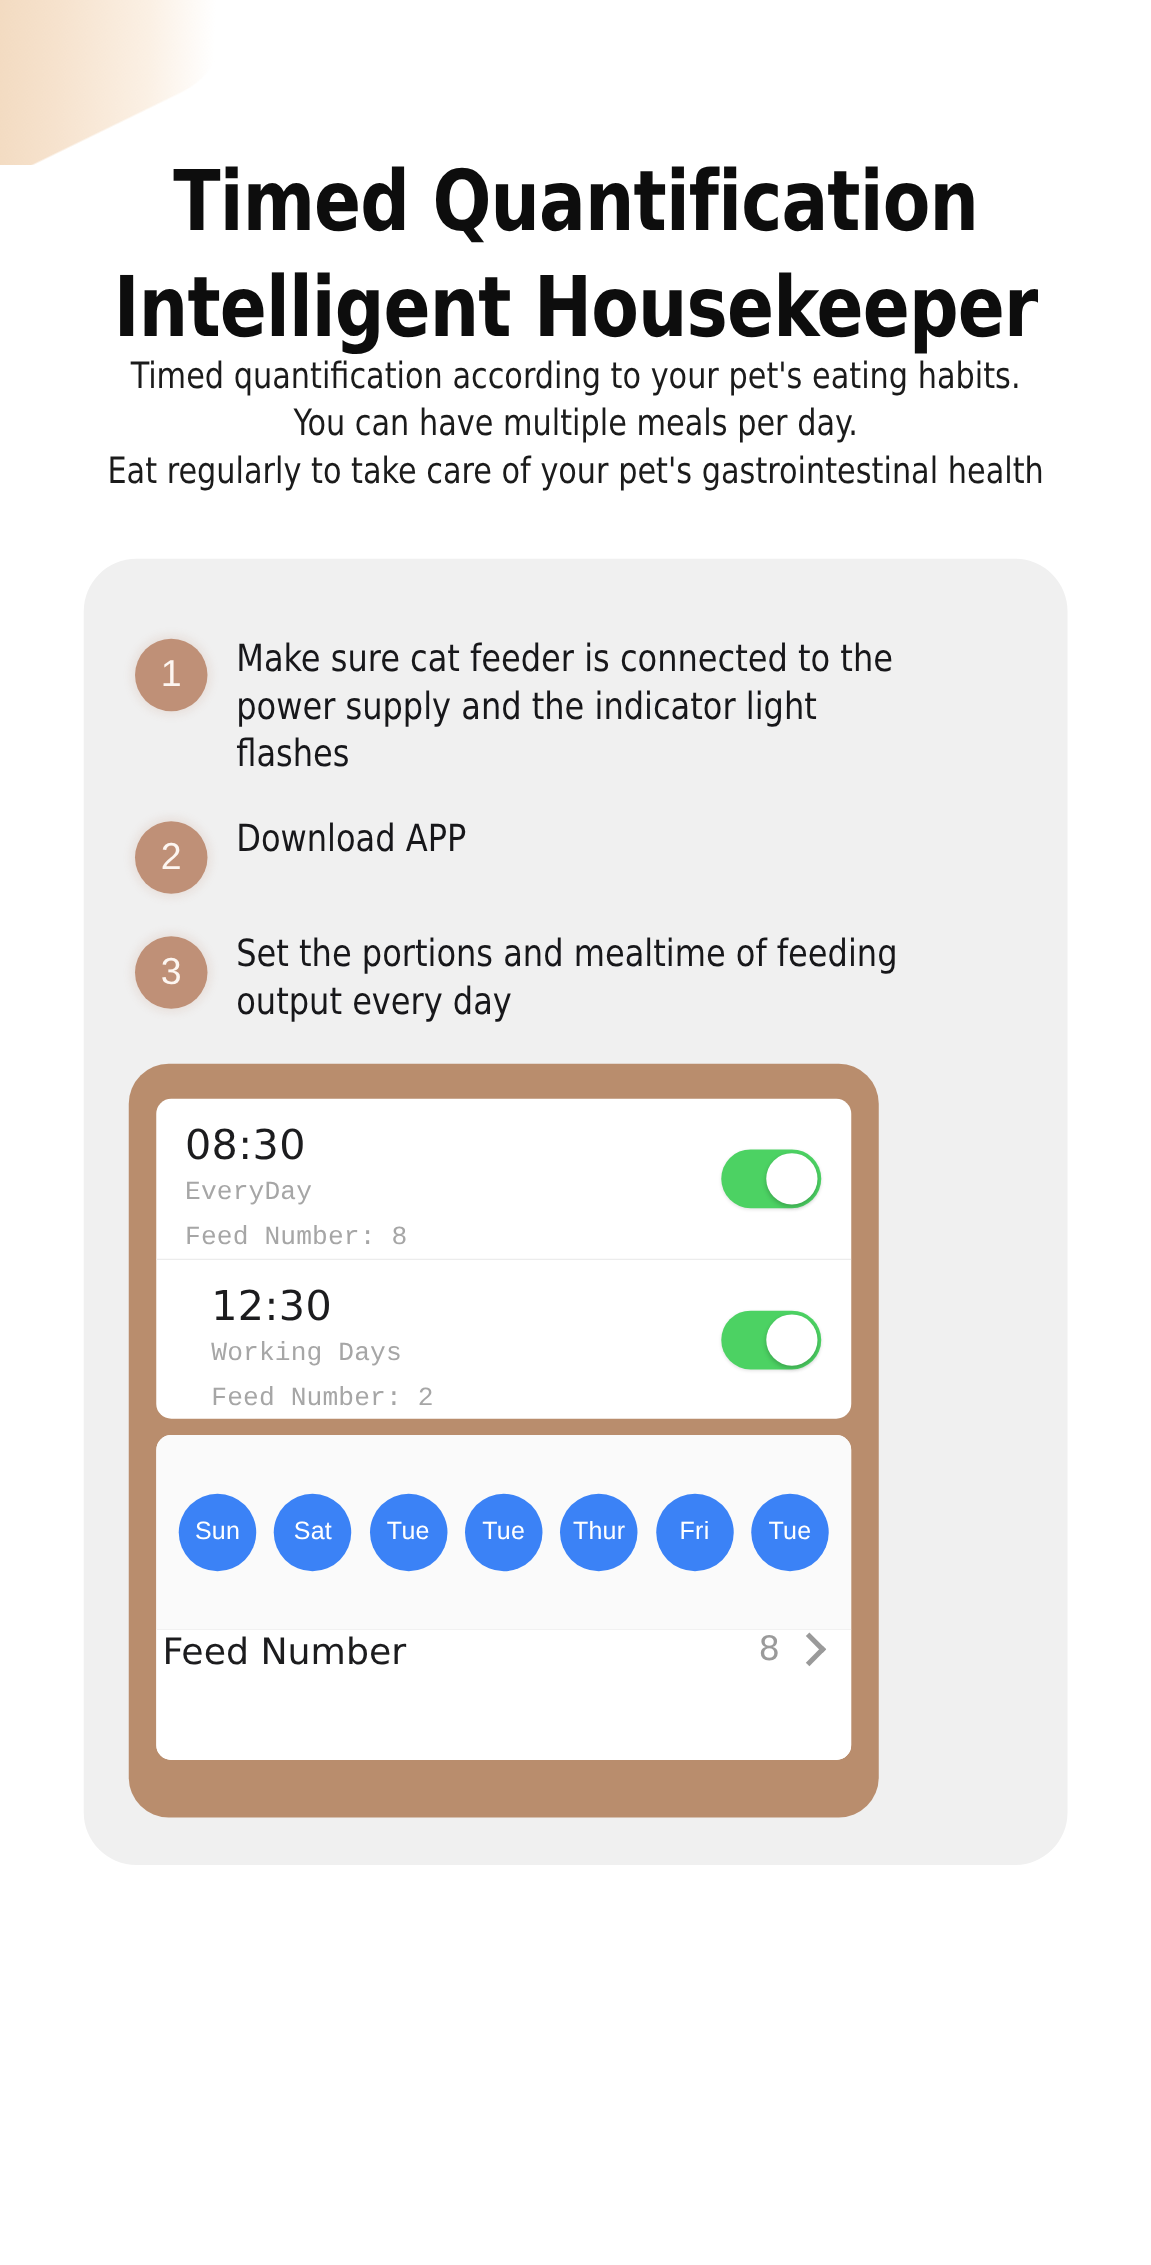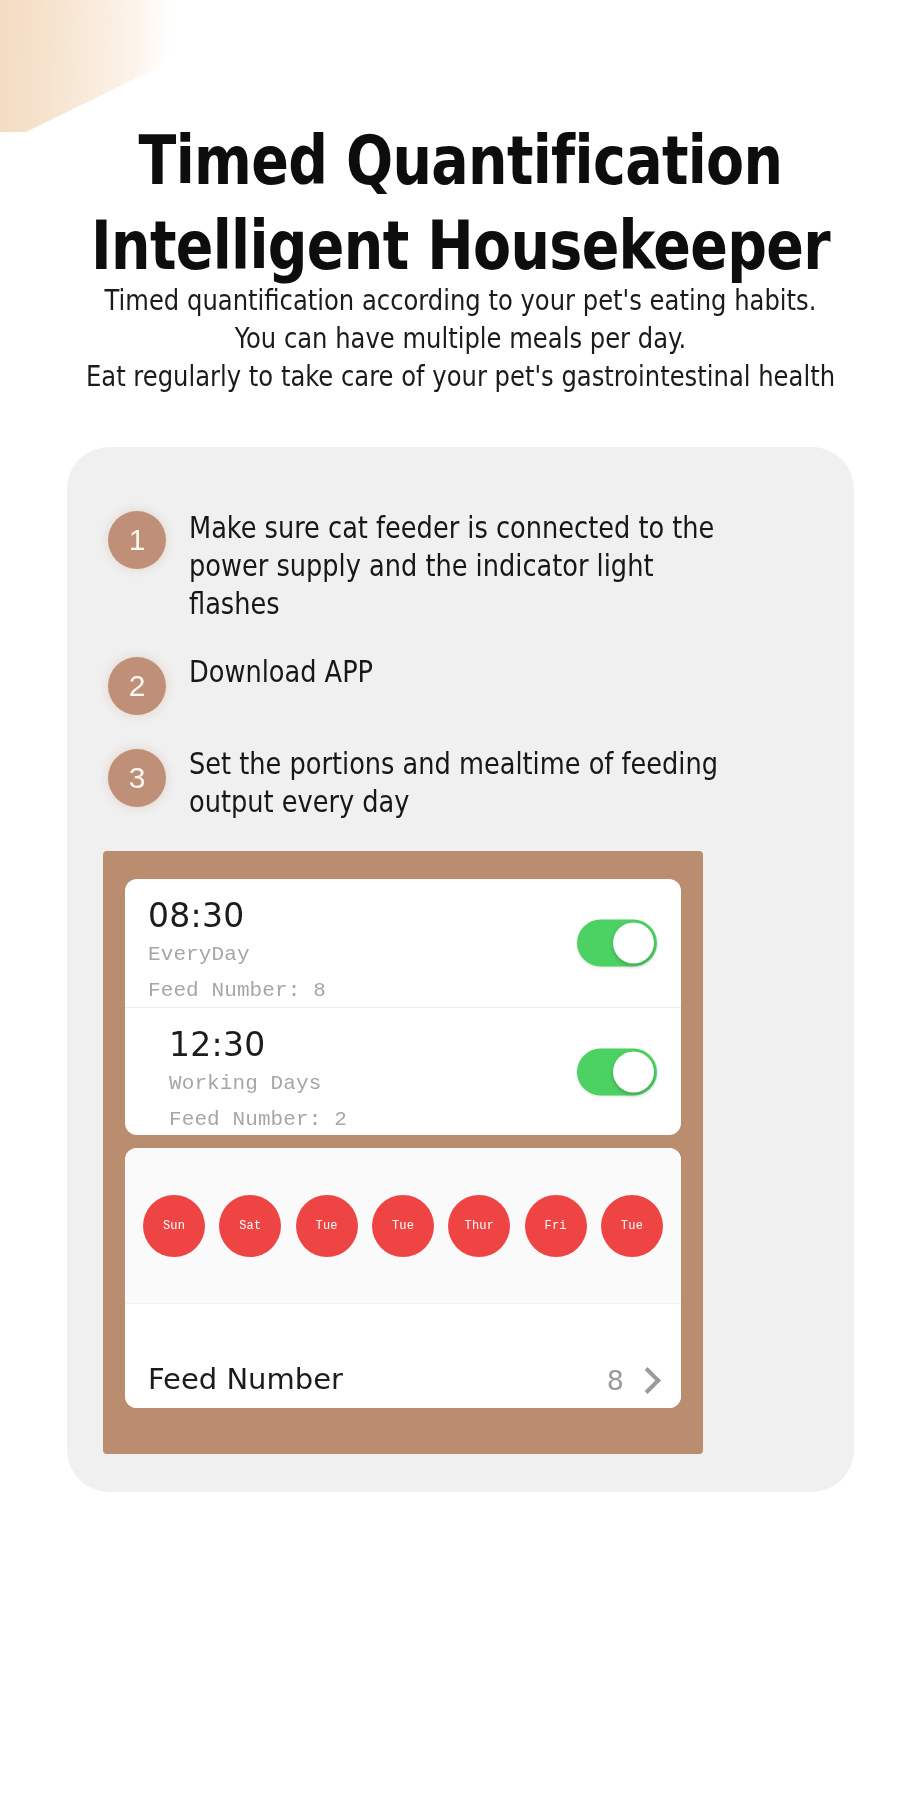--- a/index.html
+++ b/index.html
@@ -76,21 +76,21 @@
     font-family:"Liberation Sans Narrow","DejaVu Sans Condensed","Liberation Sans",sans-serif;
     font-size:30px;line-height:38px;color:#17171a;
     transform:scaleX(.95);transform-origin:left center;
     max-width:560px;
   }
   .step-1 .step-badge{margin-top:2px;}
 
   
   .device{
     position:absolute;left:36px;top:404px;width:600px;height:603px;
-    background:#b98d6d;border-radius:4px;
+    background:#b98d6d;border-radius:32px;
     padding:28px 22px 22px 22px;
     box-sizing:border-box;
   }
 
   .app-card{
     background:#ffffff;border-radius:12px;overflow:hidden;
   }
   .card-schedule{height:256px;}
   .card-week{margin-top:13px;height:260px;display:flex;flex-direction:column;}
 
@@ -119,31 +119,31 @@
     box-shadow:0 2px 4px rgba(0,0,0,.22);
   }
 
   
   .week-strip{
     flex:1 1 auto;background:#fafafa;
     display:flex;align-items:center;justify-content:space-between;
     padding:0 18px;
   }
   .day-pill{
-    width:62px;height:62px;border-radius:50%;background:#ef4444;
+    width:62px;height:62px;border-radius:50%;background:#3b82f6;
     display:flex;align-items:center;justify-content:center;
     color:#ffffff;
-    font-family:Liberation Mono, monospace;
-    font-size:12px;letter-spacing:.2px;
+    font-family:Liberation Sans, sans-serif;
+    font-size:20px;letter-spacing:.2px;
   }
 
   .feed-row{
     flex:0 0 auto;height:92px;background:#ffffff;
-    display:flex;align-items:flex-end;justify-content:space-between;
-    padding:0 24px 0 23px;border-top:1px solid #f1f1f1;gap:24px;
+    display:flex;align-items:flex-start;justify-content:space-between;
+    padding:0 24px 0 5px;border-top:1px solid #f1f1f1;gap:24px;
   }
   .feed-label{
     font-family:"DejaVu Sans","Liberation Sans",sans-serif;
     font-size:29px;color:#1c1c1e;
   }
   .feed-right{display:flex;align-items:center;}
   .feed-value{
     font-family:"DejaVu Sans","Liberation Sans",sans-serif;
     font-size:27px;color:#9a9a9a;margin-right:14px;
   }

